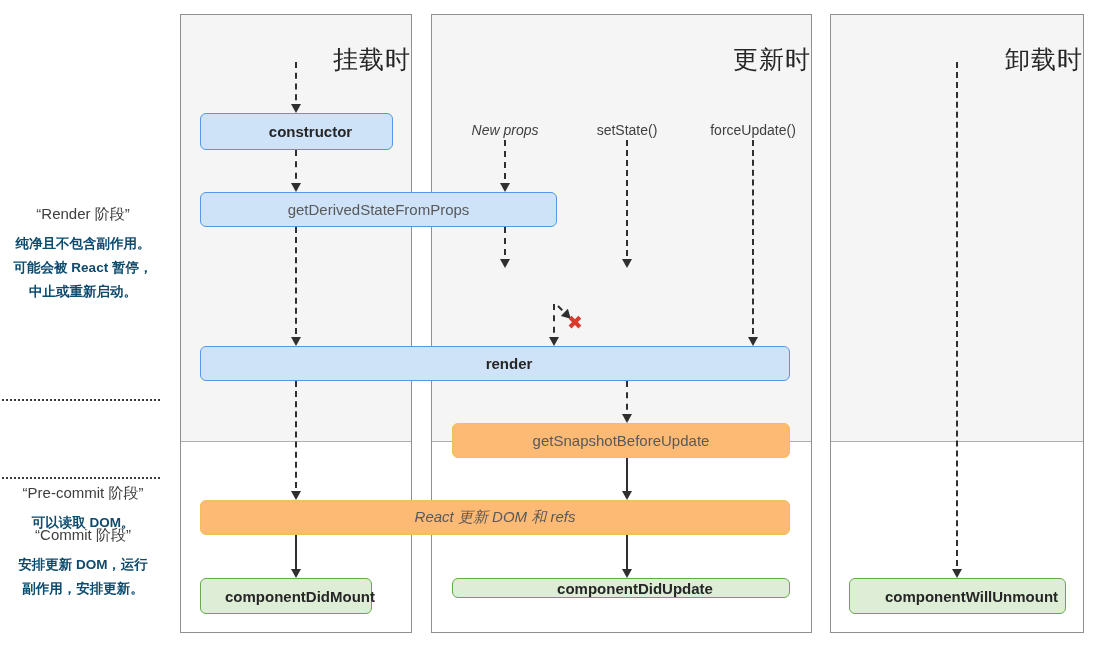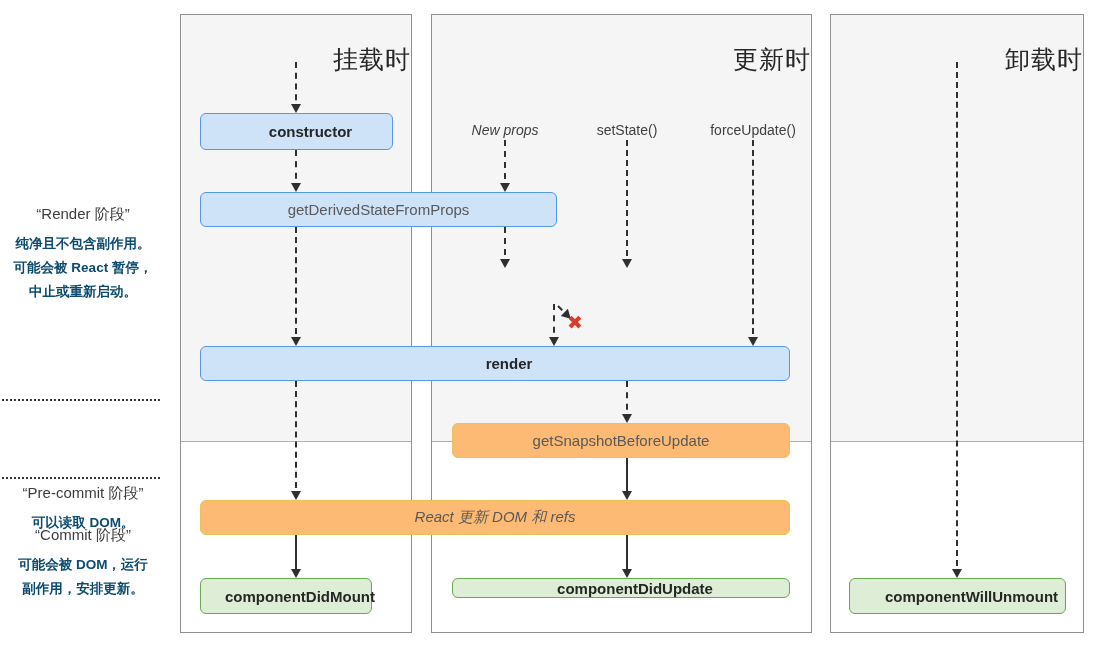--- a/index.html
+++ b/index.html
@@ -66,21 +66,21 @@
 
   <div class="phase" style="top:443px;margin-top:41px;">
     <div class="phase-title">“Pre-commit 阶段”</div>
     <div class="phase-desc">可以读取 DOM。</div>
   </div>
 
   <div class="dotline" style="top:477px;"></div>
 
   <div class="phase" style="top:526px;">
     <div class="phase-title">“Commit 阶段”</div>
-    <div class="phase-desc">可能会被 DOM，运行</div>
+    <div class="phase-desc">安排更新 DOM，运行</div>
     <div class="phase-desc">副作用，安排更新。</div>
   </div>
 
   <div class="trigger italic" style="left:450px;top:122px;">New props</div>
   <div class="trigger" style="left:572px;top:122px;">setState()</div>
   <div class="trigger" style="left:698px;top:122px;">forceUpdate()</div>
 
   <div class="arrow dashed" style="left:295px;top:62px;height:49px;">
       <div class="head"></div>
     </div>

